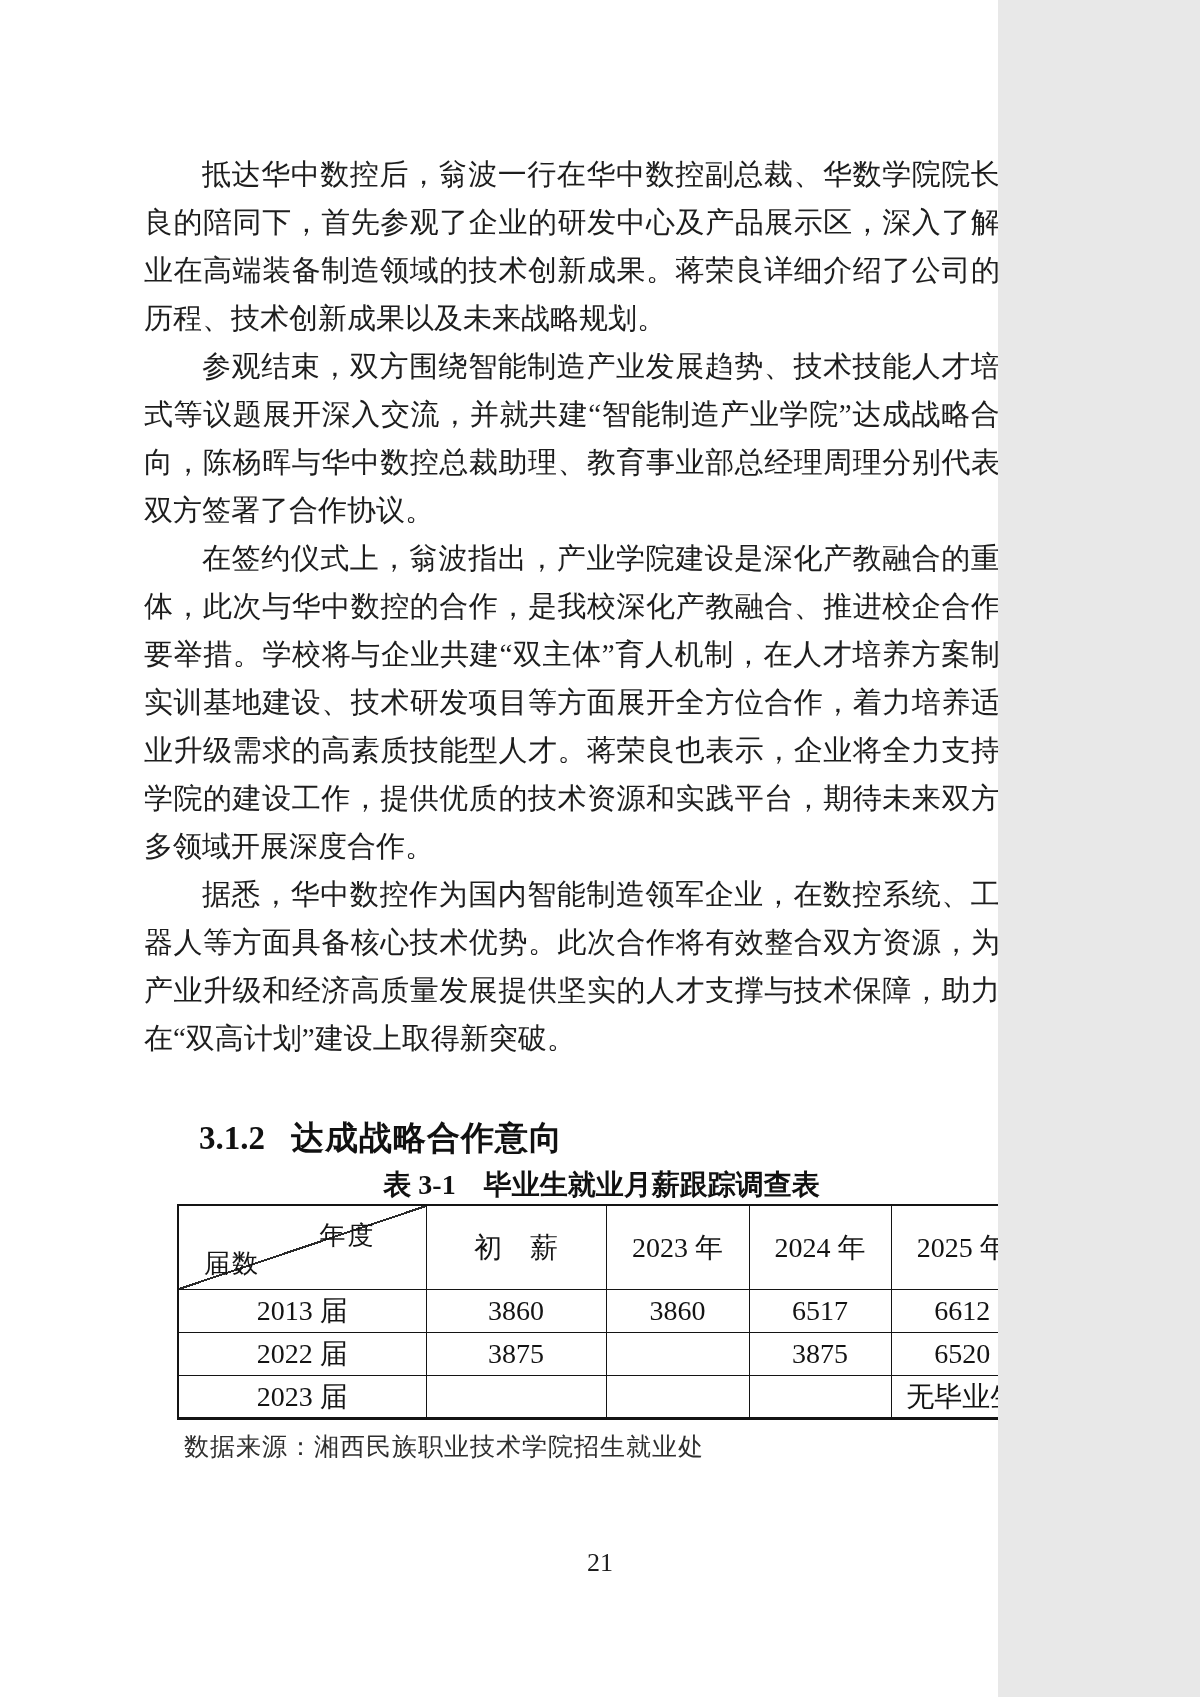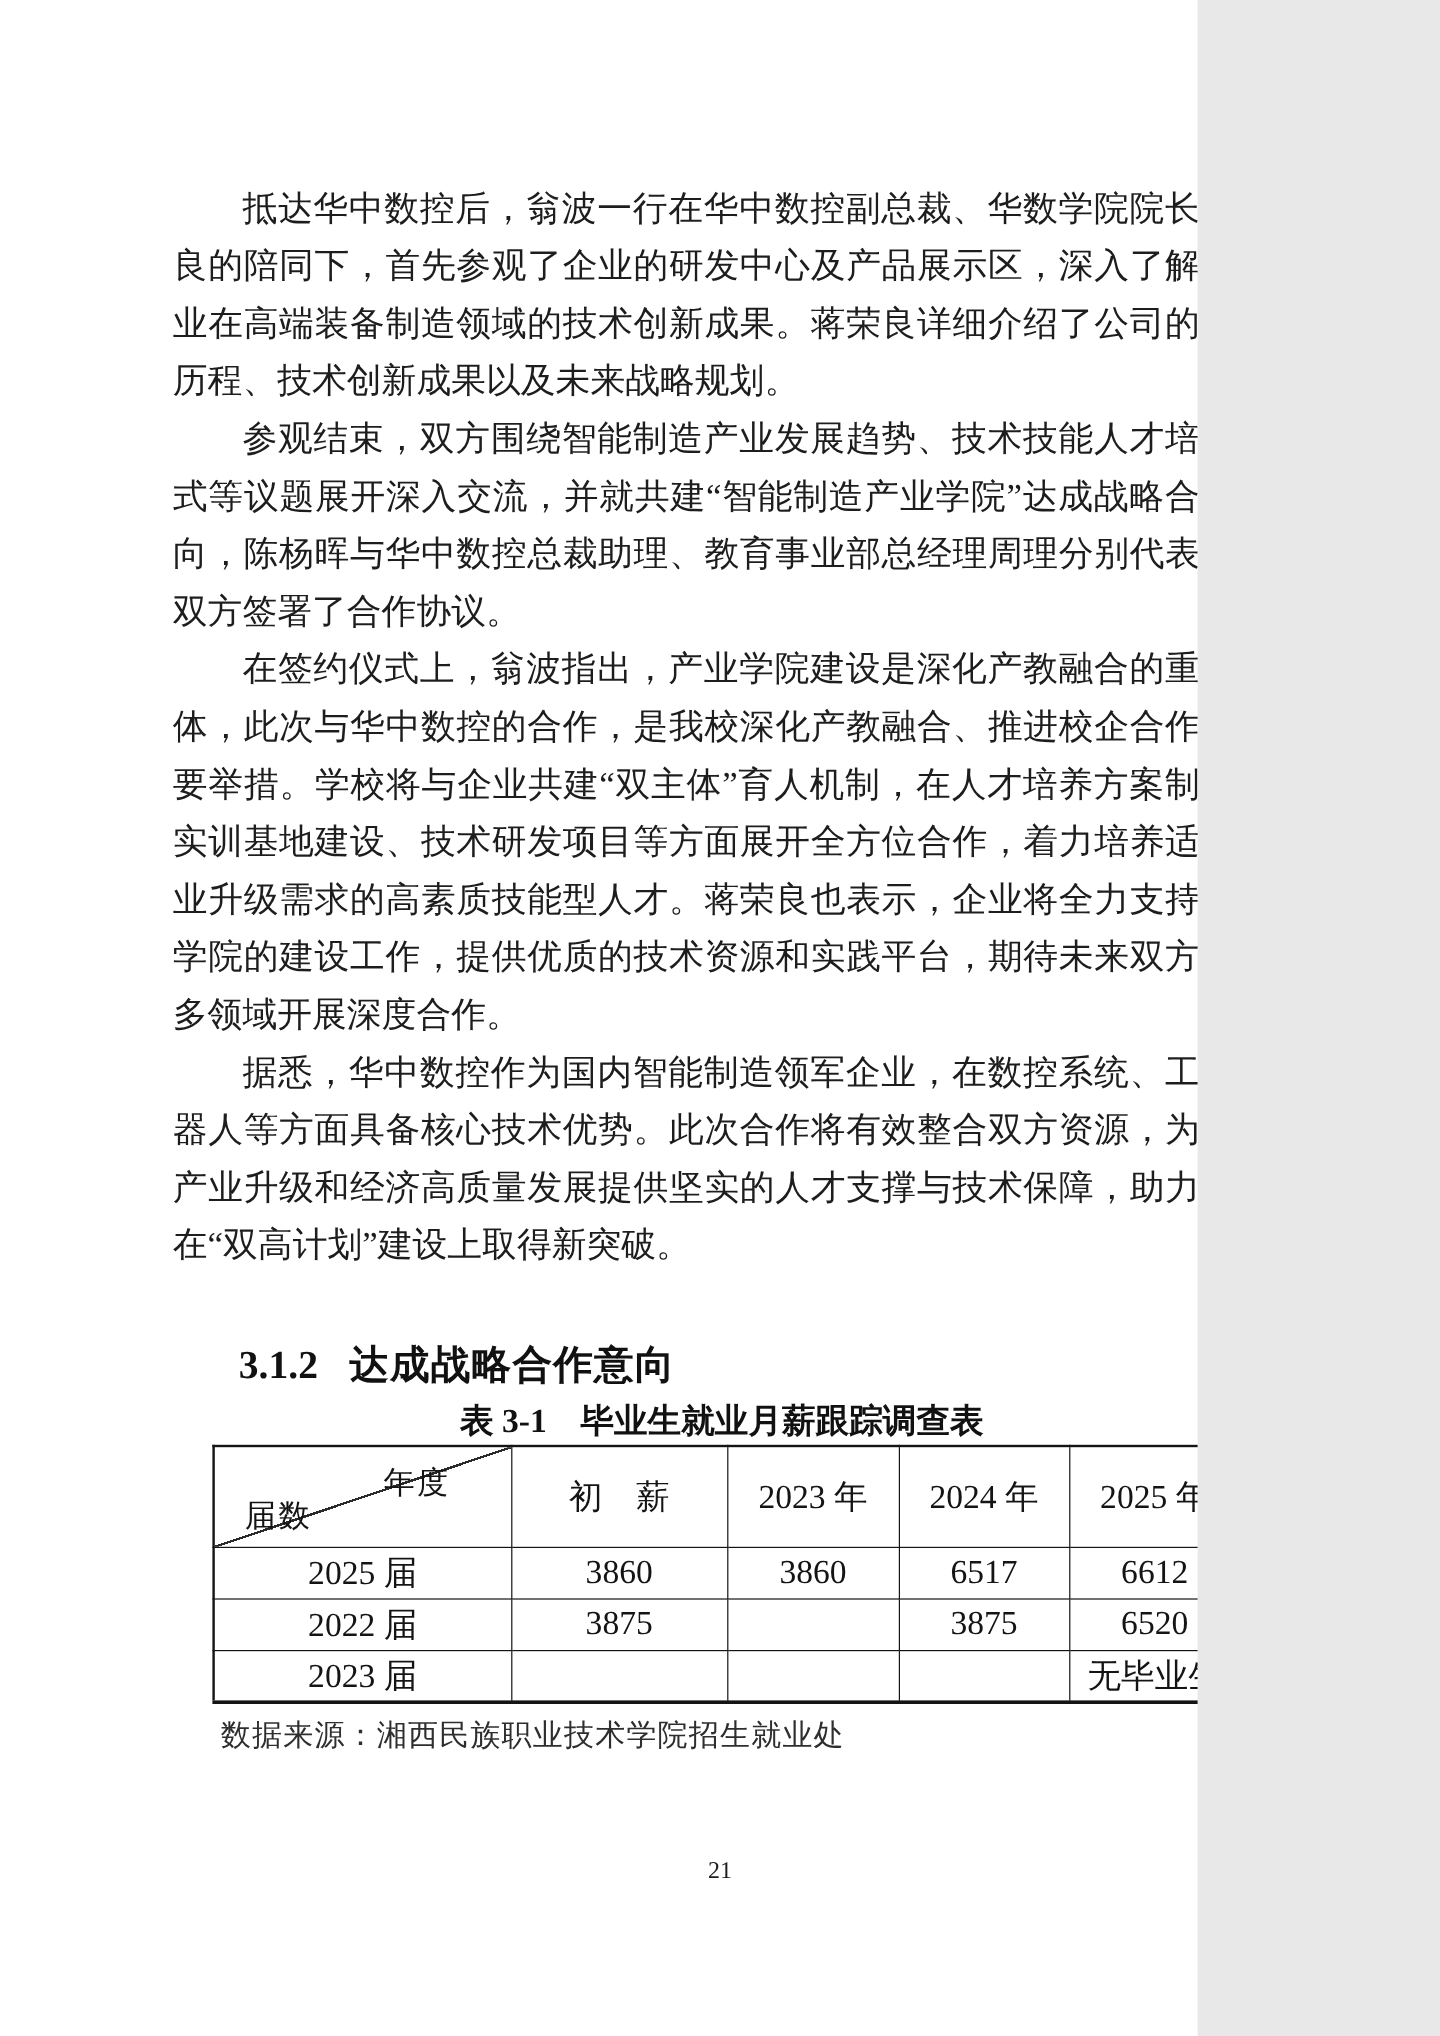--- a/index.html
+++ b/index.html
@@ -95,21 +95,21 @@
     line-height: 32px;
     color: #2e2e2e;
     letter-spacing: 1px;
   }
   .page-number {
     position: absolute;
     top: 1548px;
     left: 0;
     width: 1200px;
     text-align: center;
-    font-size: 20px;
+    font-size: 26px;
     color: #1d1d1d;
   }
 </style>
 </head>
 <body>
 
 <div class="page">
   <div class="content">
 
     <p class="body-par">抵达华中数控后，翁波一行在华中数控副总裁、华数学院院长蒋荣良的陪同下，首先参观了企业的研发中心及产品展示区，深入了解了企业在高端装备制造领域的技术创新成果。蒋荣良详细介绍了公司的发展历程、技术创新成果以及未来战略规划。</p>
@@ -138,21 +138,21 @@
               <span class="lbl-year">年度</span>
               <span class="lbl-cohort">届数</span>
             </div>
           </th>
           <th>初　薪</th>
           <th>2023 年</th>
           <th>2024 年</th>
           <th>2025 年</th>
         </tr>
         <tr class="data-row">
-          <td>2025 届</td>
+          <td>2013 届</td>
           <td>3860</td>
           <td>3860</td>
           <td>6517</td>
           <td>6612</td>
         </tr>
         <tr class="data-row">
           <td>2022 届</td>
           <td>3875</td>
           <td></td>
           <td>3875</td>

